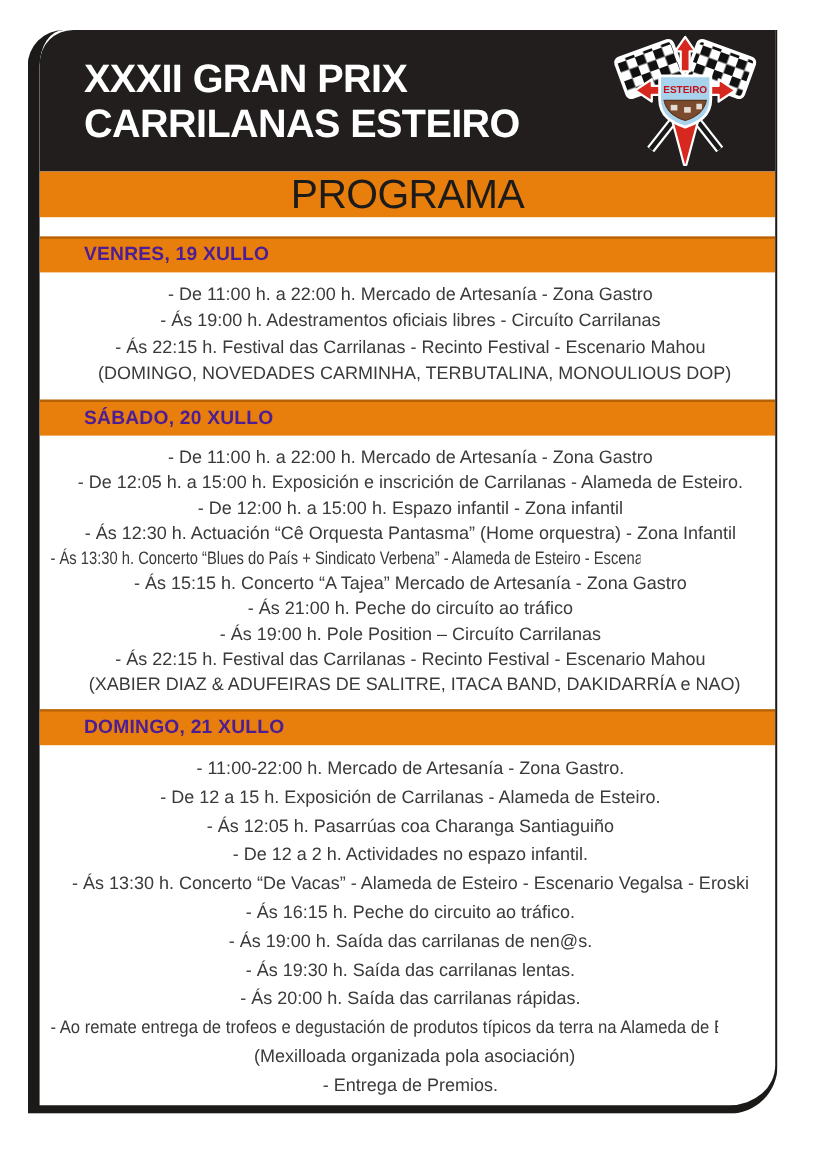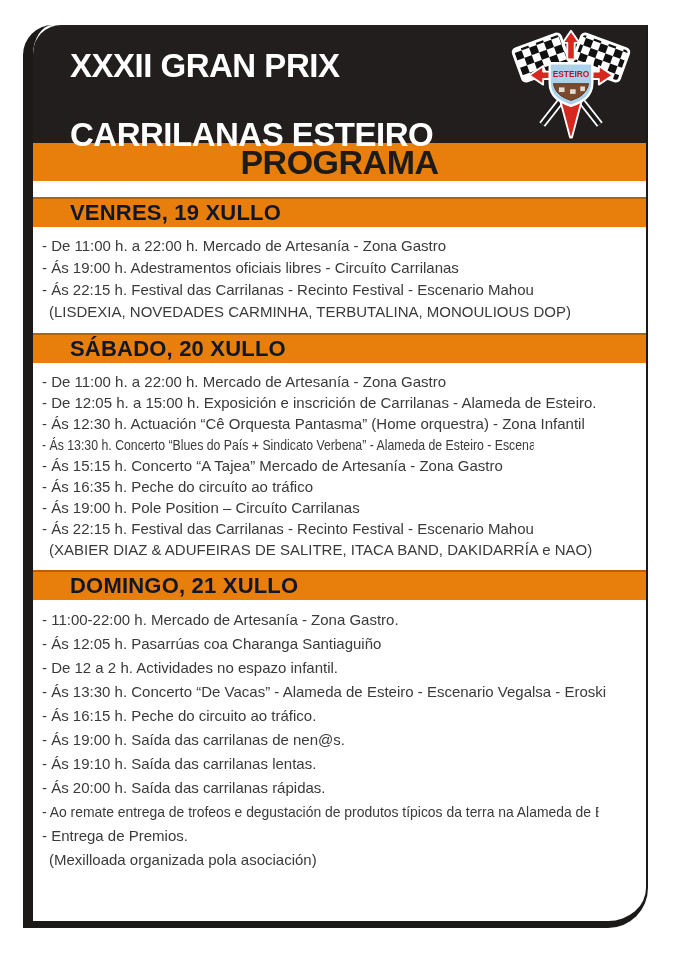--- a/index.html
+++ b/index.html
@@ -19,40 +19,40 @@
   .header{
     background:#211e1d;height:118px;
     border-top-left-radius:28px;
     display:flex;align-items:center;
   }
   .titles{
     flex:1;min-width:0;padding-left:37px;
   }
   .title-line{
     color:#ffffff;font-weight:bold;font-size:33px;line-height:37px;
-    letter-spacing:-0.5px;white-space:nowrap;overflow:hidden;margin-top:32px;
+    letter-spacing:-0.5px;white-space:nowrap;overflow:hidden;
   }
   .logo{
     width:142px;height:116px;margin:4px 4px 0 4px;flex:0 0 auto;
   }
   .programa{
     background:#e87e0b;height:38px;
     display:flex;align-items:center;justify-content:center;
-    font-size:34px;font-weight:bold;color:#1d1b1a;letter-spacing:-0.5px;
+    font-size:34px;font-weight:normal;color:#1d1b1a;letter-spacing:-0.5px;
   }
   .content{padding-top:16px;}
   .band{
     background:#e87e0b;height:28px;line-height:28px;
     border-top:2px solid rgba(110,55,0,0.40);
     padding-left:37px;
-    font-size:22px;font-weight:bold;color:#0f172a;letter-spacing:0.2px;
+    font-size:16px;font-weight:bold;color:#4c1d95;letter-spacing:0.2px;
     white-space:nowrap;overflow:hidden;
   }
   ul.items{
-    list-style:none;margin:8px 0 10px 0;padding:0 4px 0 9px;
+    list-style:none;margin:8px 0 10px 0;padding:0 4px 0 9px;text-align:center;
   }
   ul.items li{
     font-size:15px;color:#3a3a3a;white-space:nowrap;overflow:hidden;
   }
   ul.s0 li{line-height:22px;}
   ul.s1 li{line-height:21px;}
   ul.s2 li{line-height:24px;}
   ul.items li.cont{padding-left:7px;}
 </style>
 </head>
@@ -107,48 +107,50 @@
 
   <div class="programa">PROGRAMA</div>
 
   <main class="content" id="sections-root">
       <section>
         <div class="band"><span>VENRES, 19 XULLO</span></div>
         <ul class="items s0">
           <li class="fitw">- De 11:00 h. a 22:00 h. Mercado de Artesanía - Zona Gastro</li>
           <li class="fitw">- Ás 19:00 h. Adestramentos oficiais libres - Circuíto Carrilanas</li>
           <li class="fitw">- Ás 22:15 h. Festival das Carrilanas - Recinto Festival - Escenario Mahou</li>
-          <li class="fitw cont">(LISDEXIA, NOVEDADES CARMINHA, TERBUTALINA, MONOULIOUS DOP)</li>
+          <li class="fitw cont">(DOMINGO, NOVEDADES CARMINHA, TERBUTALINA, MONOULIOUS DOP)</li>
         </ul>
       </section>
       <section>
         <div class="band"><span>SÁBADO, 20 XULLO</span></div>
         <ul class="items s1">
           <li class="fitw">- De 11:00 h. a 22:00 h. Mercado de Artesanía - Zona Gastro</li>
           <li class="fitw">- De 12:05 h. a 15:00 h. Exposición e inscrición de Carrilanas - Alameda de Esteiro.</li>
+          <li class="fitw">- De 12:00 h. a 15:00 h. Espazo infantil - Zona infantil</li>
           <li class="fitw">- Ás 12:30 h. Actuación “Cê Orquesta Pantasma” (Home orquestra) - Zona Infantil</li>
           <li class="fitw" style="transform-origin: left center; transform: scaleX(0.819672);">- Ás 13:30 h. Concerto “Blues do País + Sindicato Verbena” - Alameda de Esteiro - Escenario Vegalsa - Eroski</li>
           <li class="fitw">- Ás 15:15 h. Concerto “A Tajea” Mercado de Artesanía - Zona Gastro</li>
-          <li class="fitw">- Ás 16:35 h. Peche do circuíto ao tráfico</li>
+          <li class="fitw">- Ás 21:00 h. Peche do circuíto ao tráfico</li>
           <li class="fitw">- Ás 19:00 h. Pole Position – Circuíto Carrilanas</li>
           <li class="fitw">- Ás 22:15 h.  Festival das Carrilanas - Recinto Festival - Escenario Mahou</li>
           <li class="fitw cont">(XABIER DIAZ &amp; ADUFEIRAS DE SALITRE, ITACA BAND, DAKIDARRÍA e NAO)</li>
         </ul>
       </section>
       <section>
         <div class="band"><span>DOMINGO, 21 XULLO</span></div>
         <ul class="items s2">
           <li class="fitw">- 11:00-22:00 h. Mercado de Artesanía - Zona Gastro.</li>
+          <li class="fitw">- De 12 a 15 h. Exposición de Carrilanas - Alameda de Esteiro.</li>
           <li class="fitw">- Ás 12:05 h. Pasarrúas coa Charanga Santiaguiño</li>
           <li class="fitw">- De 12 a 2 h. Actividades no espazo infantil.</li>
           <li class="fitw">- Ás 13:30 h. Concerto “De Vacas” - Alameda de Esteiro - Escenario Vegalsa - Eroski</li>
           <li class="fitw">- Ás 16:15 h. Peche do circuito ao tráfico.</li>
           <li class="fitw">- Ás 19:00 h. Saída das carrilanas de nen@s.</li>
-          <li class="fitw">- Ás 19:10 h. Saída das carrilanas lentas.</li>
+          <li class="fitw">- Ás 19:30 h. Saída das carrilanas lentas.</li>
           <li class="fitw">- Ás 20:00 h. Saída das carrilanas rápidas.</li>
           <li class="fitw" style="transform-origin: left center; transform: scaleX(0.927357);">- Ao remate entrega de trofeos e degustación de produtos típicos da terra na Alameda de Esteiro.</li>
+          <li class="fitw cont">(Mexilloada organizada pola asociación)</li>
           <li class="fitw">- Entrega de Premios.</li>
-          <li class="fitw cont">(Mexilloada organizada pola asociación)</li>
         </ul>
       </section>
     </main>
 
 </div>
 
 </body></html>

